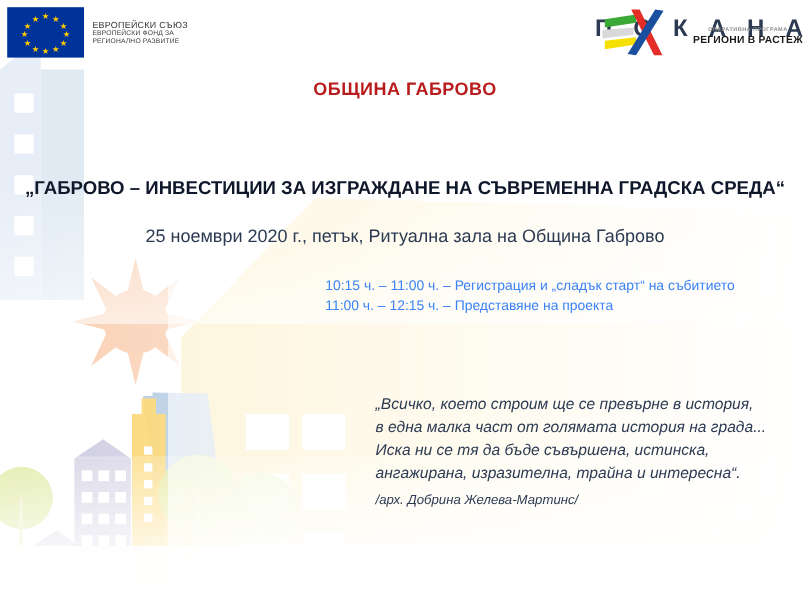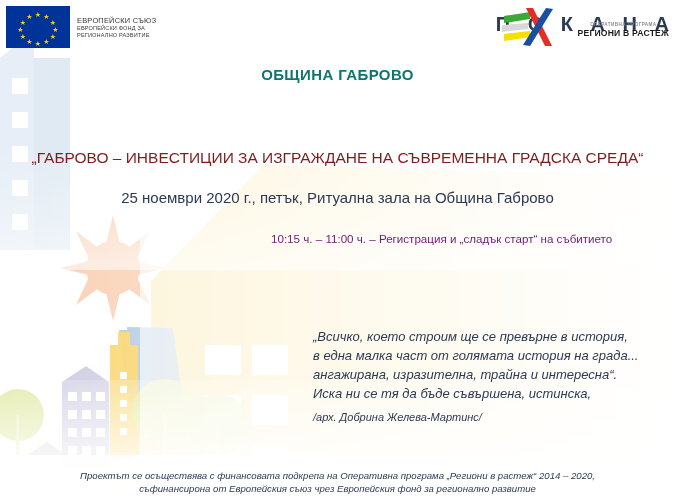--- a/index.html
+++ b/index.html
@@ -134,56 +134,56 @@
   }
   .org-name {
     position: absolute;
     top: 66px;
     left: 0;
     width: 675px;
     text-align: center;
     font-size: 15px;
     font-weight: bold;
     letter-spacing: 0.4px;
-    color: #0f766e;
+    color: #b91c1c;
   }
   .invite-line {
     position: absolute;
     top: 110px;
     left: 0;
     width: 675px;
     text-align: center;
     font-size: 15px;
     color: #2b3a52;
   }
   .project-title {
     position: absolute;
     top: 149px;
     left: 0;
     width: 675px;
     text-align: center;
     font-size: 15.5px;
-    font-weight: normal;
-    color: #7f1d1d;
+    font-weight: bold;
+    color: #0f172a;
   }
   .date-line {
     position: absolute;
     top: 189px;
     left: 0;
     width: 675px;
     text-align: center;
     font-size: 15px;
     color: #2b3a52;
   }
   .schedule {
     position: absolute;
     top: 231px;
     left: 271px;
     width: 400px;
-    color: #701a75;
+    color: #3b82f6;
   }
   .schedule-row {
     font-size: 11.6px;
     line-height: 16px;
     white-space: nowrap;
   }
   .quote-block {
     position: absolute;
     top: 327px;
     left: 313px;
@@ -394,30 +394,27 @@
 
     <div class="org-name">ОБЩИНА  ГАБРОВО</div>
 
 
     <div class="project-title">„ГАБРОВО – ИНВЕСТИЦИИ ЗА ИЗГРАЖДАНЕ НА СЪВРЕМЕННА ГРАДСКА СРЕДА“</div>
 
     <div class="date-line">25 ноември 2020 г., петък, Ритуална зала на Община Габрово</div>
 
     <div class="schedule">
       <div class="schedule-row">10:15 ч. – 11:00 ч. – Регистрация и „сладък старт“ на събитието</div>
+      <div class="schedule-row">11:00 ч. – 12:15 ч. – Представяне на проекта</div>
     </div>
 
     <div class="quote-block">
       <div class="quote-row">„Всичко, което строим ще се превърне в история,</div>
       <div class="quote-row">в една малка част от голямата история на града...</div>
+      <div class="quote-row">Иска ни се тя да бъде съвършена, истинска,</div>
       <div class="quote-row">ангажирана, изразителна, трайна и интересна“.</div>
-      <div class="quote-row">Иска ни се тя да бъде съвършена, истинска,</div>
     </div>
 
     <div class="quote-author">/арх. Добрина Желева-Мартинс/</div>
 
-    <div class="footer">
-      <div class="footer-row">Проектът се осъществява с финансовата подкрепа на Оперативна програма „Региони в растеж“ 2014 – 2020,</div>
-      <div class="footer-row">съфинансирона от Европейския съюз чрез Европейския фонд за регионално развитие</div>
-    </div>
 
   </div>
 </div>
 
 </body></html>

